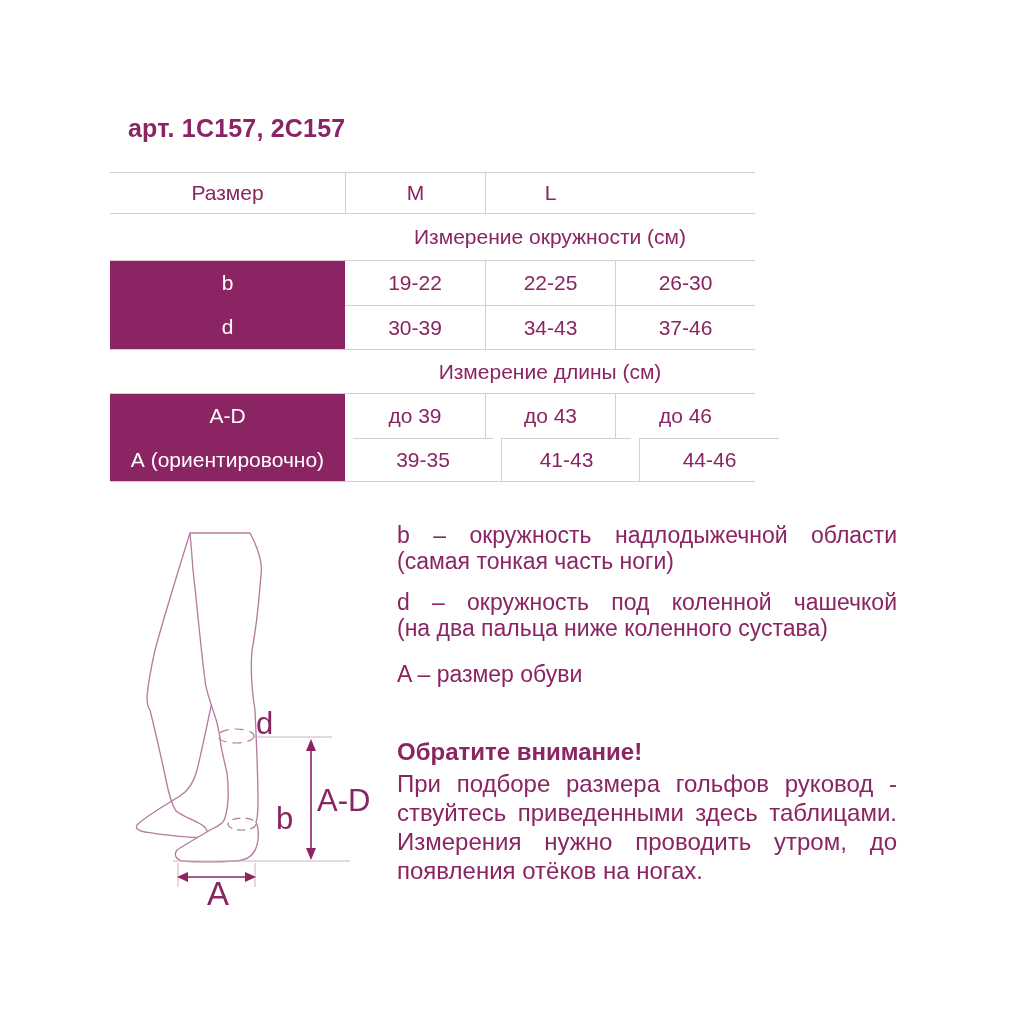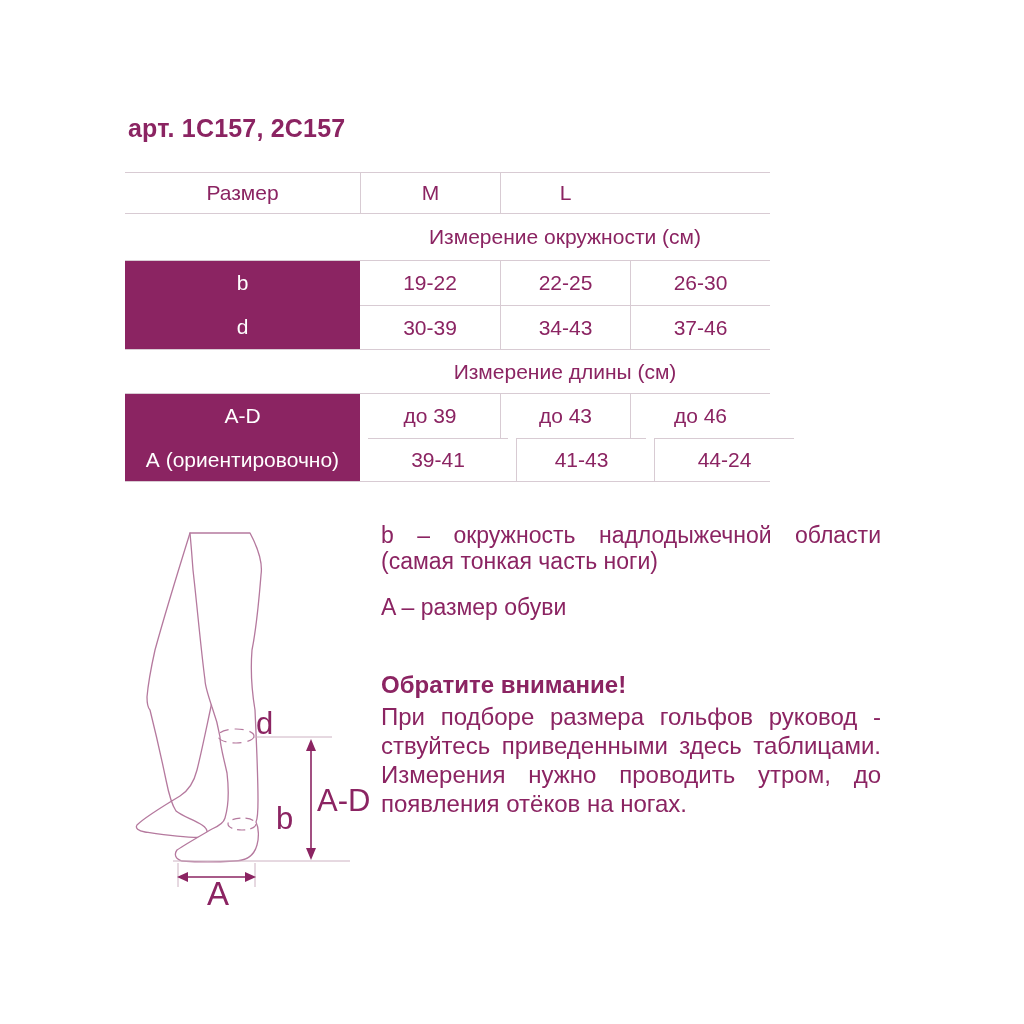--- a/index.html
+++ b/index.html
@@ -14,21 +14,21 @@
     font-family:"Liberation Sans", sans-serif;
     color:#8B2462;
     overflow:hidden;
   }
   .page-title{
     position:absolute; left:128px; top:114px;
     font-size:25px; font-weight:bold; letter-spacing:0.2px;
   }
   
   .tbl{
-    position:absolute; left:125px; top:172px; width:645px;
+    position:absolute; left:110px; top:172px; width:645px;
     border-top:1px solid #D8CBD3;
   }
   .trow{ display:grid; grid-template-columns:235px 140px 130px 140px; }
   .cell{
     display:flex; align-items:center; justify-content:center;
     font-size:21px; color:#8B2462; text-align:center;
   }
   .trow.hdr{ height:41px; border-bottom:1px solid #D8CBD3; }
   .trow.hdr .cell + .cell{ border-left:1px solid #D8CBD3; }
   .trow.sec{ height:46px; }
@@ -37,21 +37,21 @@
   .trow.r1{ height:45px; border-top:1px solid #D8CBD3; }
   .trow.r2{ height:44px; }
   .trow.r2 .val{ border-top:1px solid #D8CBD3; }
   .trow.last{ border-bottom:1px solid #D8CBD3;gap:8px; }
   .lab{ background:#8B2462; color:#ffffff; font-size:21px; }
   .val.sep{ border-left:1px solid #D8CBD3; }
   
   .diagram{ position:absolute; left:120px; top:520px; width:270px; height:410px; }
   
   .legend{
-    position:absolute; left:381px; top:522px; width:500px;
+    position:absolute; left:397px; top:522px; width:500px;
   }
   .leg-item{ margin-bottom:15px; }
   .leg-line{ font-size:23px; line-height:26px; }
   .leg-line.just{ text-align:justify; text-align-last:justify; }
   .leg-item.single{ margin-bottom:11px; }
   .leg-item.single .leg-line{ line-height:37px; }
   .note{ margin-top:44px; }
   .note-title{ font-size:24px; font-weight:bold; line-height:30px; margin-bottom:2px; }
   .note-line{ font-size:24px; line-height:29px; }
   .note-line.just{ text-align:justify; text-align-last:justify; }
@@ -92,23 +92,23 @@
 
   <div class="trow r1">
     <div class="cell lab">A-D</div>
     <div class="cell val">до 39</div>
     <div class="cell val sep">до 43</div>
     <div class="cell val sep">до 46</div>
   </div>
 
   <div class="trow r2 last">
     <div class="cell lab">А (ориентировочно)</div>
-    <div class="cell val">39-41</div>
+    <div class="cell val">39-35</div>
     <div class="cell val sep">41-43</div>
-    <div class="cell val sep">44-24</div>
+    <div class="cell val sep">44-46</div>
   </div>
 </div>
 
 <svg class="diagram" viewBox="0 0 270 410" xmlns="http://www.w3.org/2000/svg">
 
   <path d="M 70,13
            C 60,45 46,90 35,130
            C 31,148 28,165 27,177
            C 27,183 28,188 30,190
            C 35,210 41,236 46,260
@@ -164,20 +164,24 @@
   <text x="87" y="385" font-size="33" fill="#8B2462">A</text>
 </svg>
 
 <div class="legend">
 
   <div class="leg-item">
     <div class="leg-line just">b – окружность надлодыжечной области</div>
     <div class="leg-line">(самая тонкая часть ноги)</div>
   </div>
 
+  <div class="leg-item">
+    <div class="leg-line just">d – окружность под коленной чашечкой</div>
+    <div class="leg-line">(на два пальца ниже коленного сустава)</div>
+  </div>
 
 
   <div class="leg-item single">
     <div class="leg-line">A – размер обуви</div>
   </div>
 
   <div class="note">
     <div class="note-title">Обратите внимание!</div>
     <div class="note-line just">При подборе размера гольфов руковод -</div>
     <div class="note-line just">ствуйтесь приведенными здесь таблицами.</div>

